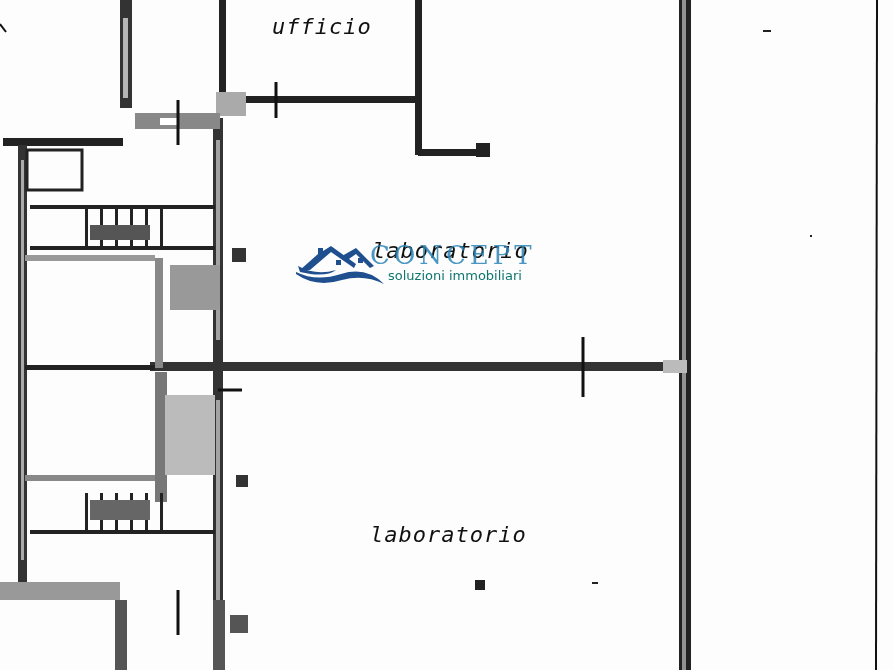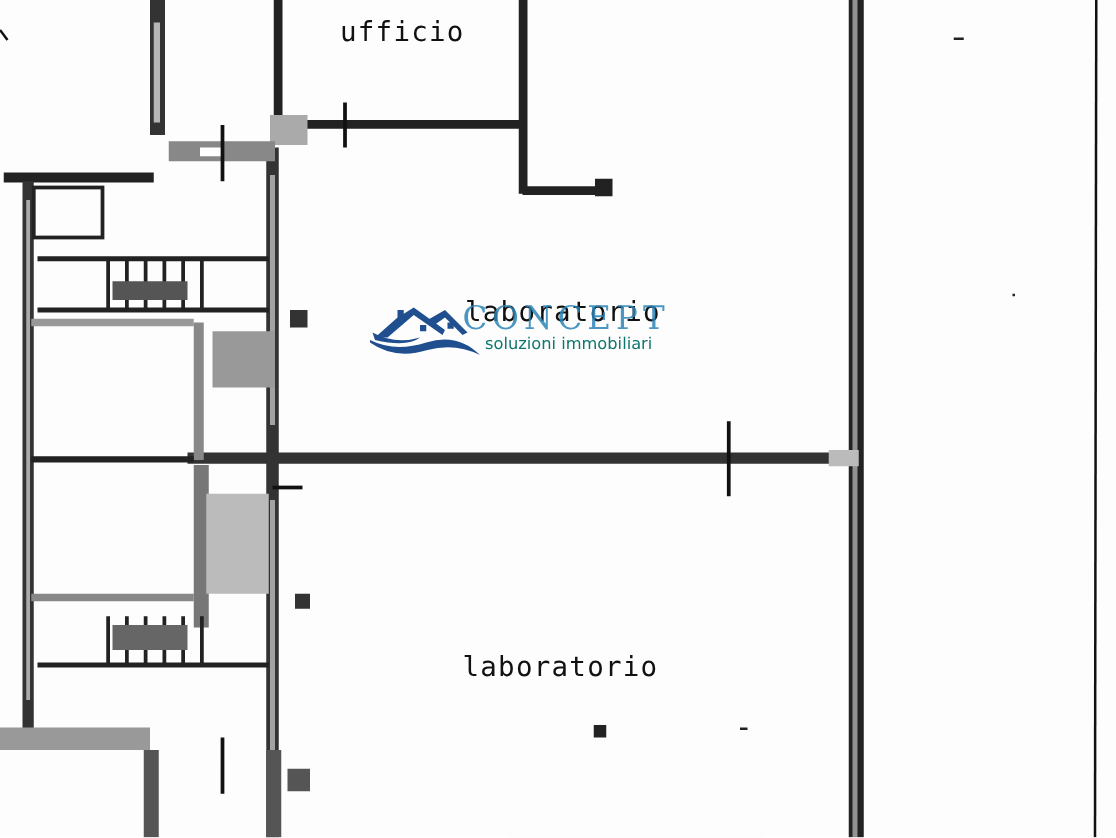--- a/index.html
+++ b/index.html
@@ -12,20 +12,21 @@
     font-family: "DejaVu Sans", sans-serif;
   }
   svg.plan { position: absolute; left: 0; top: 0; }
   .room-label {
     position: absolute;
     font-family: "DejaVu Sans Mono", monospace;
     font-size: 22px;
     letter-spacing: 1px;
     color: #111;
     white-space: nowrap;
+    font-style: italic;
   }
   .logo-wrap {
     position: absolute;
     left: 296px;
     top: 242px;
     width: 250px;
     height: 46px;
   }
   .logo-brand {
     position: absolute;

